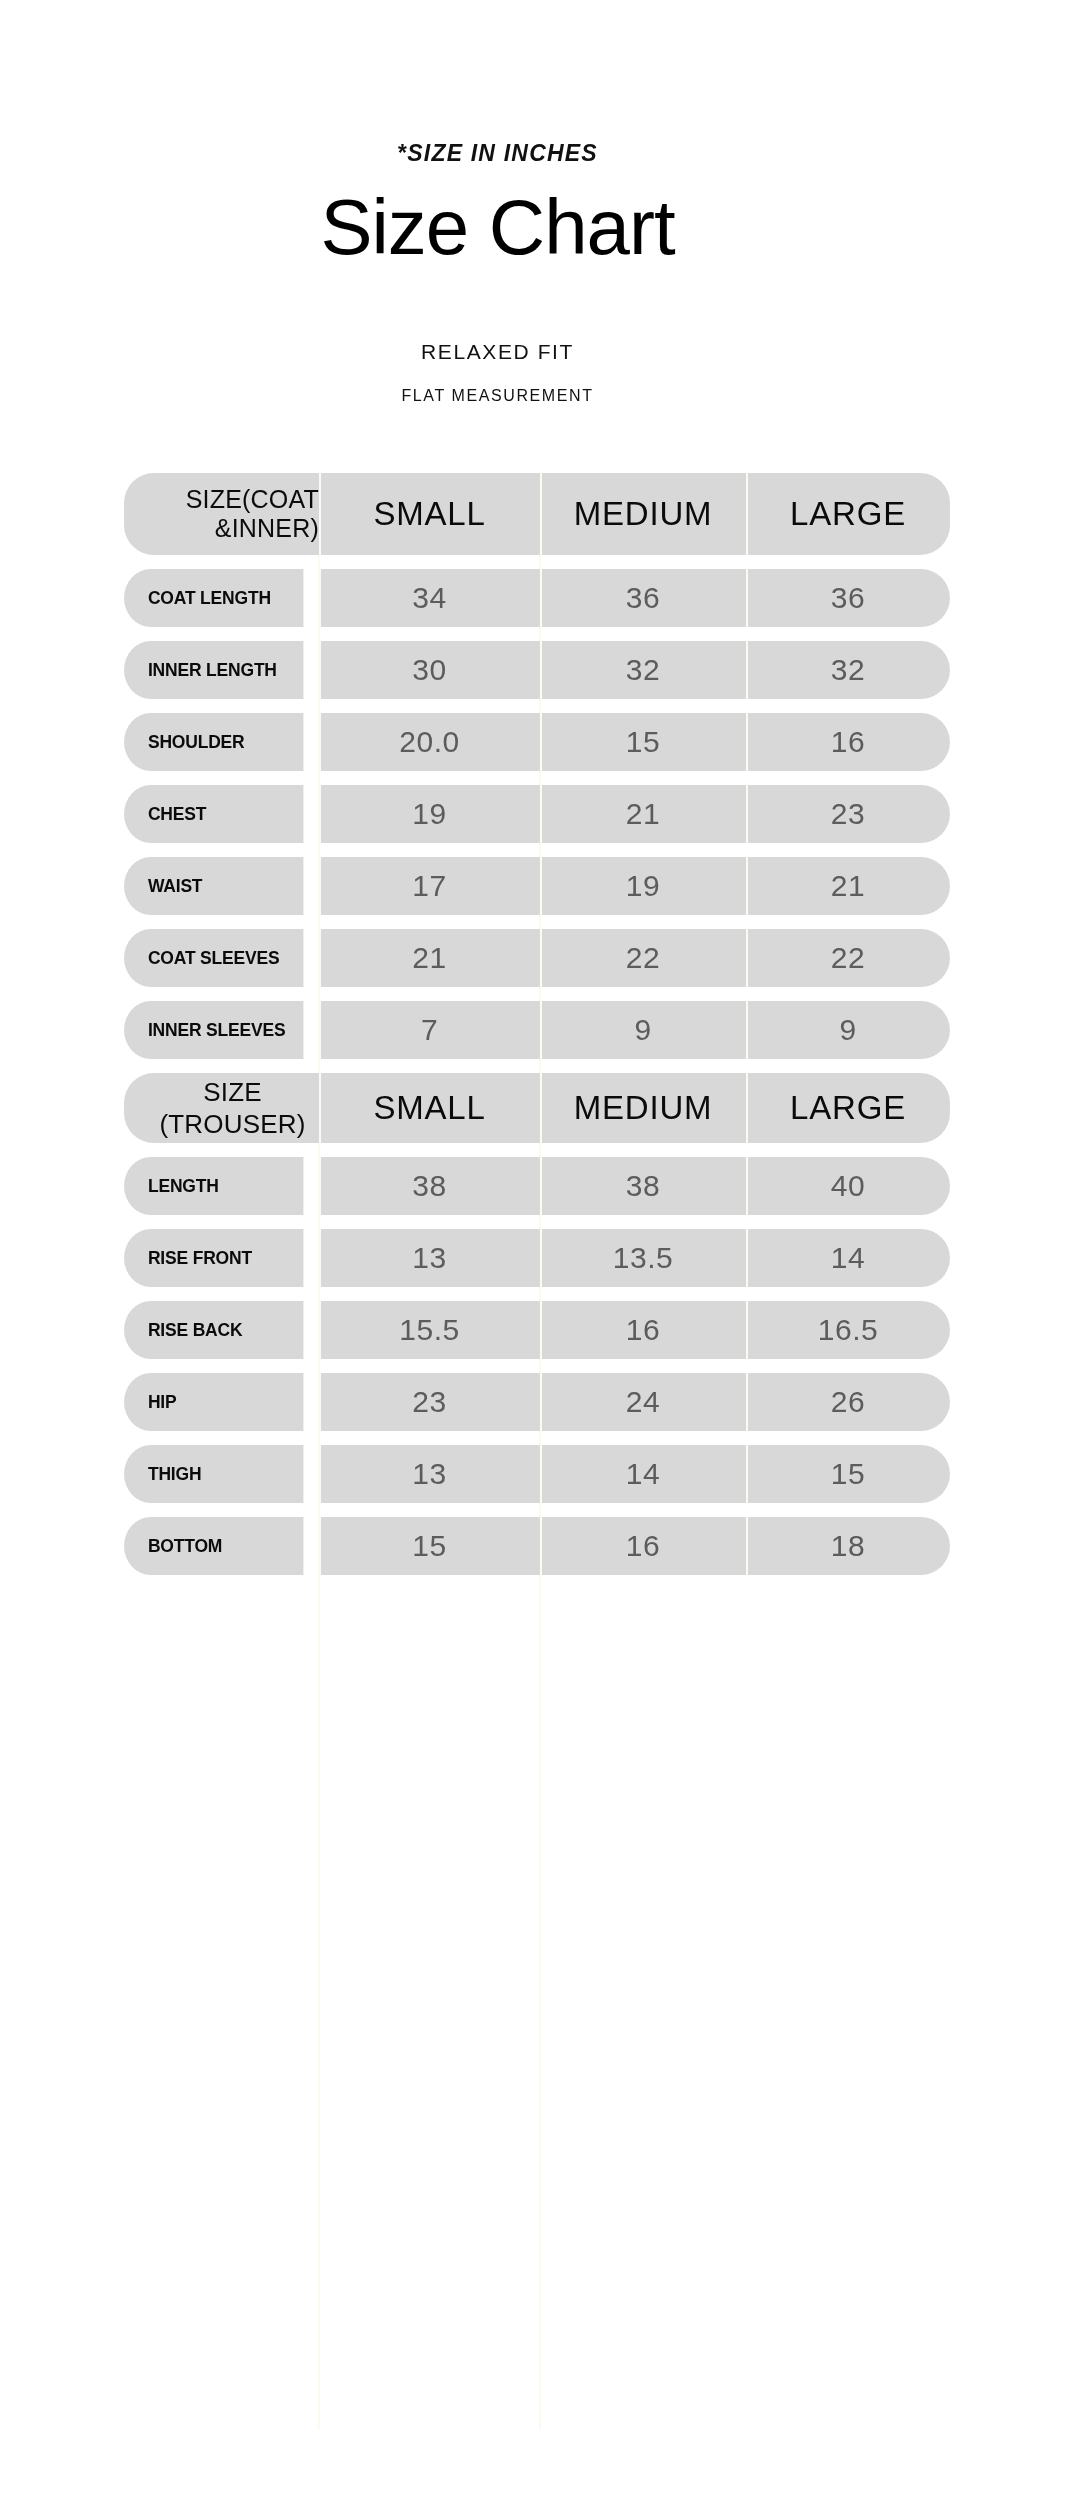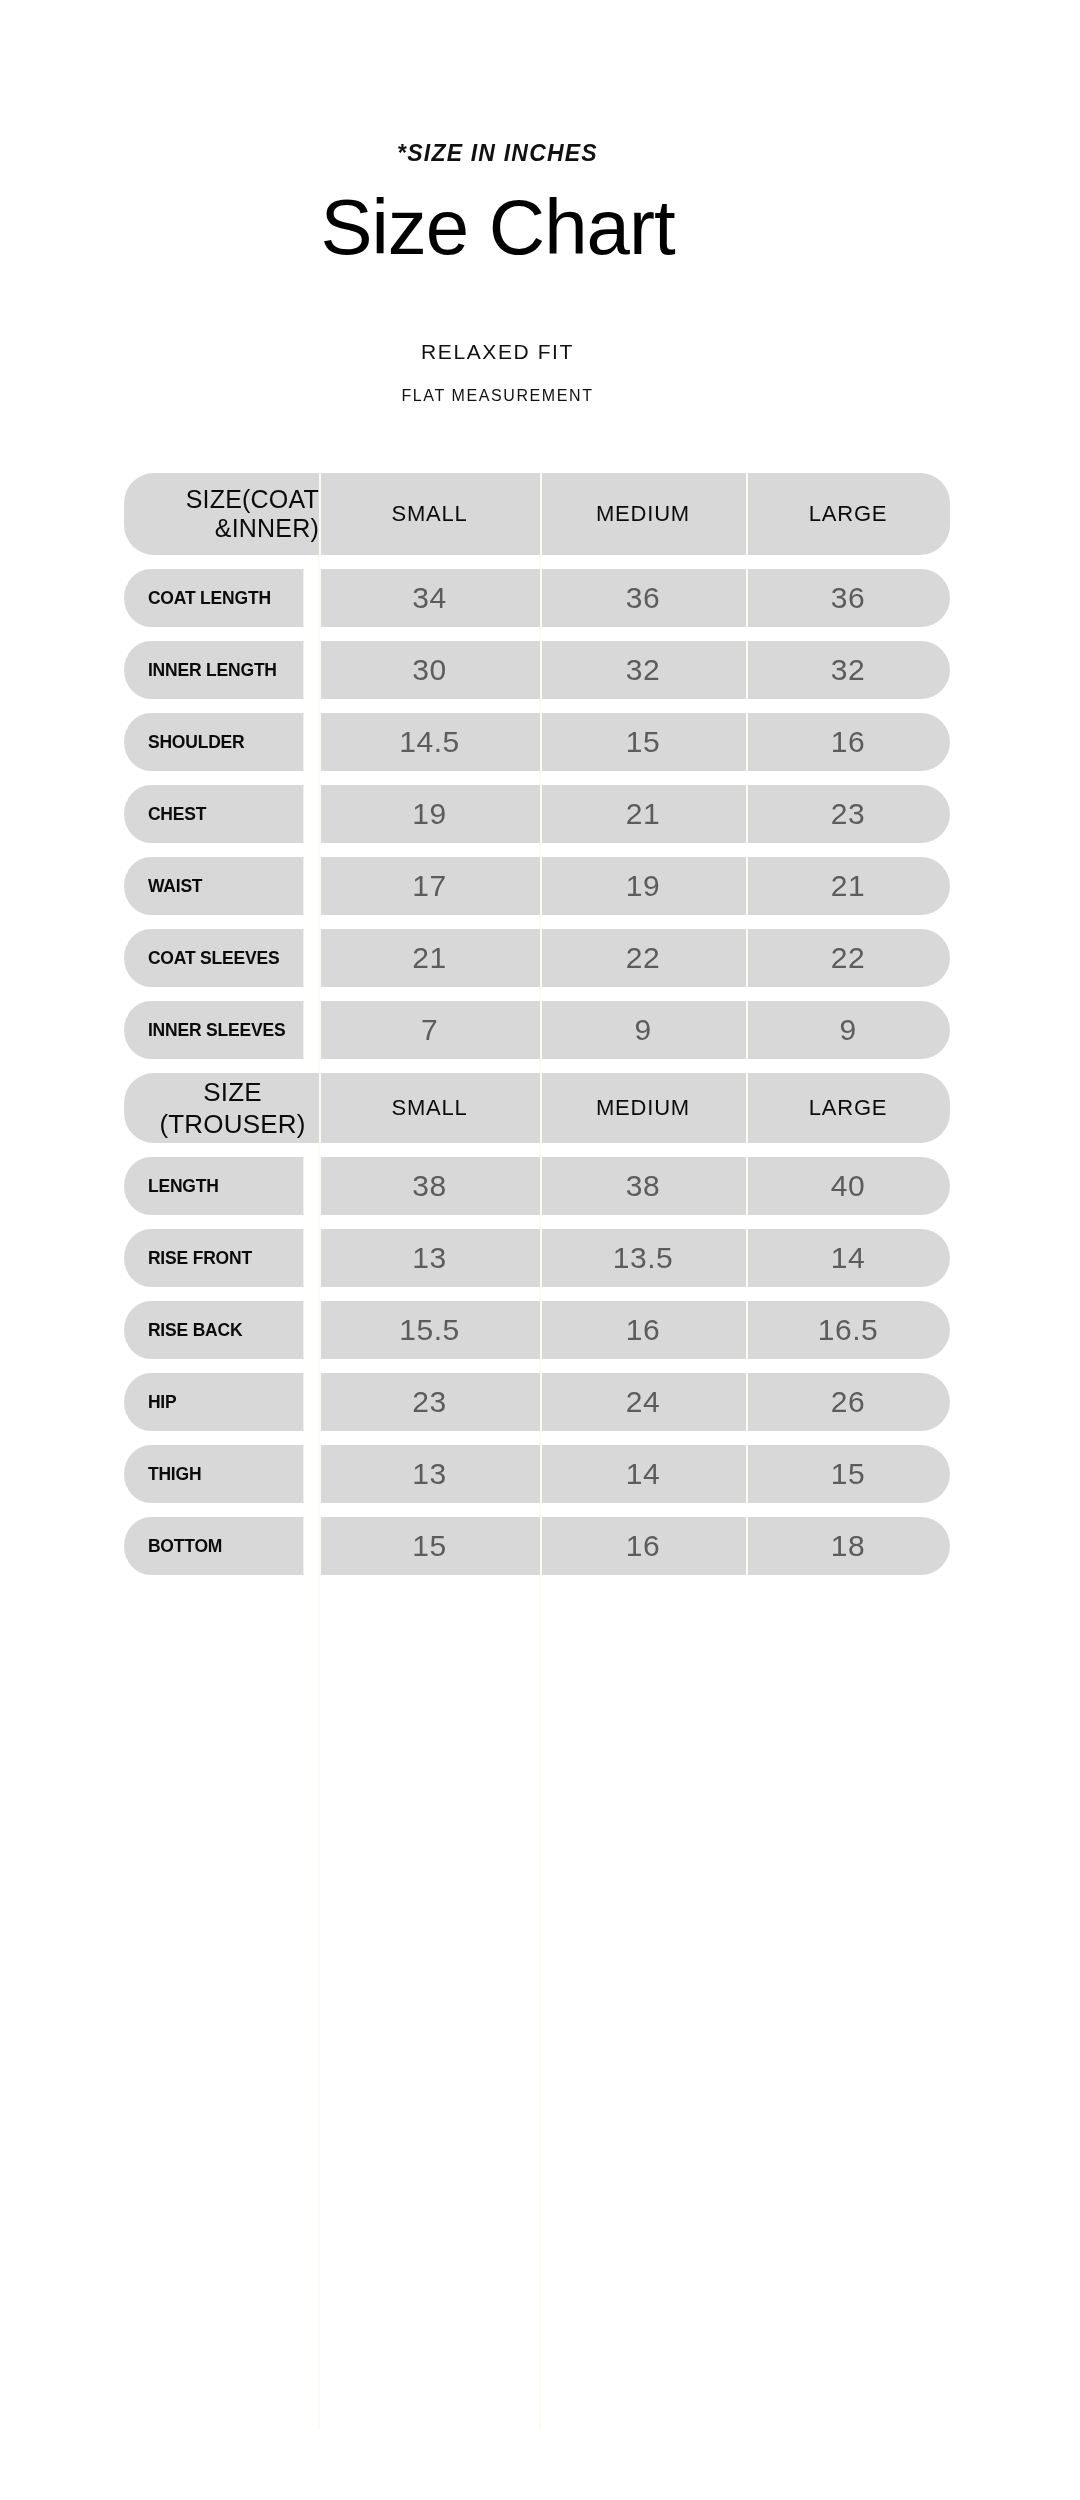--- a/index.html
+++ b/index.html
@@ -70,21 +70,21 @@
 
   
   .row.head .cell{ min-height:82px; }
   .row.head .cell.c0{
     font-size:25px; font-weight:400; color:#0b0b0b;
     letter-spacing:0.2px; line-height:1.18; padding-left:22px;
   }
   .row.head .cell.c1,
   .row.head .cell.c2,
   .row.head .cell.c3{
-    font-size:22px; font-weight:400; color:#0b0b0b; letter-spacing:0.8px;
+    font-size:33px; font-weight:400; color:#0b0b0b; letter-spacing:0.8px;
   }
   .row.head.trouser .cell{ min-height:70px; }
   .row.head.trouser .cell.c0{ font-size:26px; line-height:1.25; }
 
   
   .c0.center-label{ justify-content:center; text-align:center; padding-left:0; }
   .tall{ margin-top:12px; }
 </style>
 </head>
 <body>
@@ -118,21 +118,21 @@
         <div class="cell c3">36</div>
       </div>
       <div class="row data">
         <div class="cell c0">INNER LENGTH</div>
         <div class="cell c1">30</div>
         <div class="cell c2">32</div>
         <div class="cell c3">32</div>
       </div>
       <div class="row data">
         <div class="cell c0">SHOULDER</div>
-        <div class="cell c1">14.5</div>
+        <div class="cell c1">20.0</div>
         <div class="cell c2">15</div>
         <div class="cell c3">16</div>
       </div>
       <div class="row data">
         <div class="cell c0">CHEST</div>
         <div class="cell c1">19</div>
         <div class="cell c2">21</div>
         <div class="cell c3">23</div>
       </div>
       <div class="row data">

